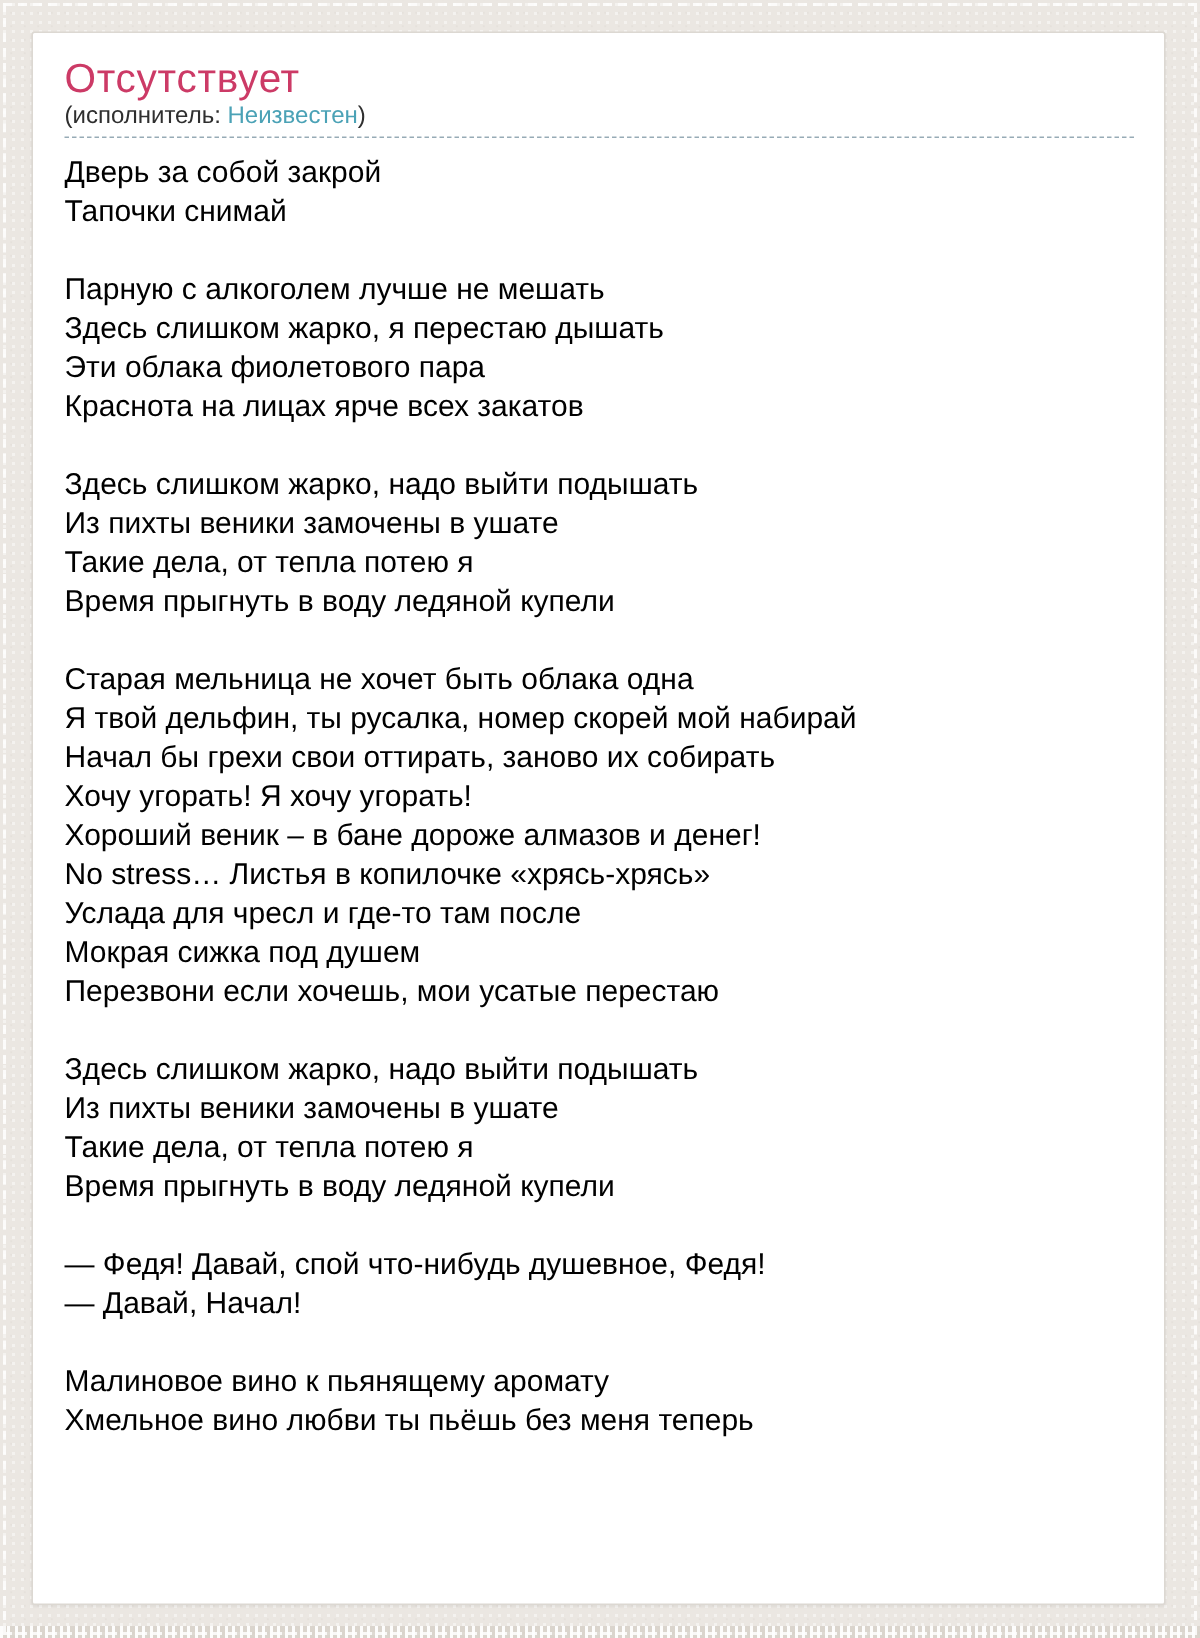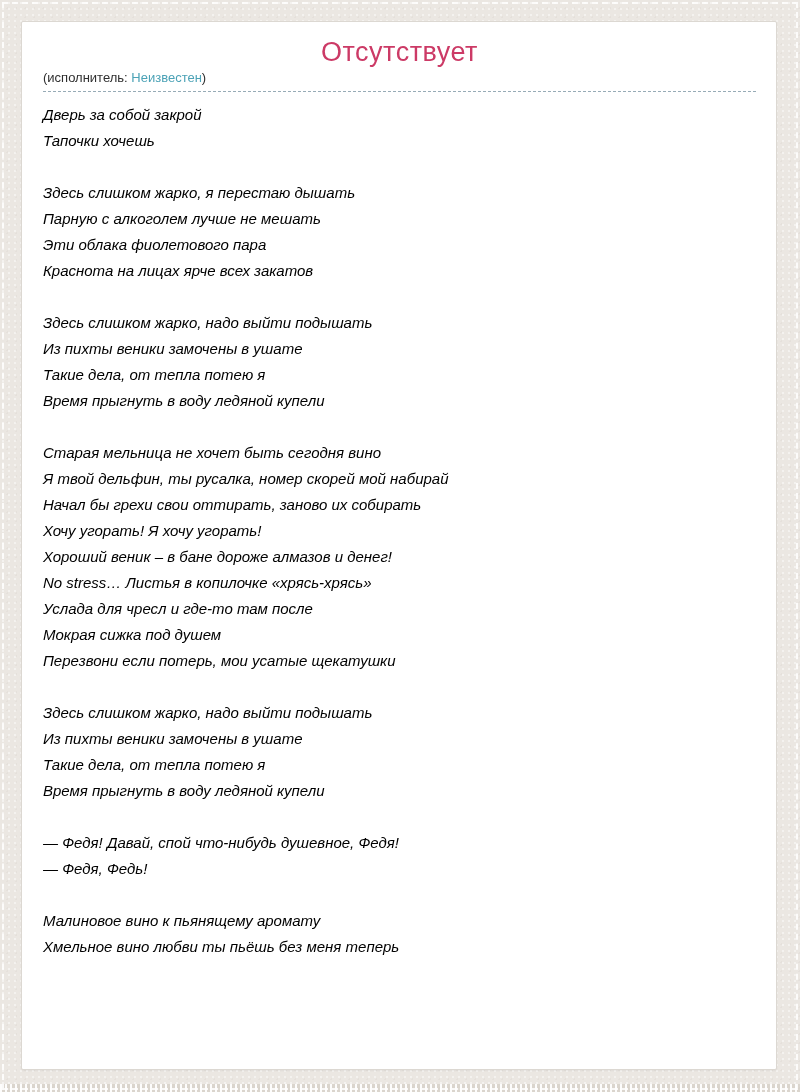--- a/index.html
+++ b/index.html
@@ -48,86 +48,84 @@
   .header {
     padding: 15px 20px 0 21px;
   }
   .title {
     margin: 0;
     font-size: 27px;
     font-weight: 400;
     line-height: 30px;
     letter-spacing: 0.5px;
     color: var(--title, #cc3a66);
-    text-align: center;
   }
   .subtitle {
-    font-size: 13px;
+    font-size: 16px;
     line-height: 22px;
     color: var(--subtitle-text, #2f2f2f);
     padding-bottom: 2px;
     border-bottom: 1px dashed var(--separator, #97abb6);
   }
   .artist-link {
     color: var(--link, #4ba2b6);
     text-decoration: none;
     cursor: pointer;
   }
   .lyrics {
     margin-top: 10px;
     padding: 0 16px 0 21px;
-    font-size: 15px;
+    font-size: 20px;
     line-height: 26px;
     color: var(--text, #000000);
-    font-style: italic;
   }
   .lyric-line {
     white-space: pre;
     min-height: 26px;
   }
 </style>
 </head>
 <body style="--title: #cc3a66; --link: #4ba2b6; --text: #000000; --subtitle-text: #2f2f2f; --separator: #97abb6; --page-bg: #ebe7e2; --card-bg: #ffffff; --card-border: #dcd8d2;">
 
 <div class="stitch-frame"></div>
 <div class="bottom-fringe"></div>
 
 <div class="card">
   <div class="header">
     <h1 class="title">Отсутствует</h1>
     <div class="subtitle"><span>(исполнитель: </span><a class="artist-link">Неизвестен</a><span>)</span></div>
   </div>
   <div class="lyrics">
       <div class="lyric-line">Дверь за собой закрой</div>
-      <div class="lyric-line">Тапочки хочешь</div>
+      <div class="lyric-line">Тапочки снимай</div>
       <div class="lyric-line">&nbsp;</div>
+      <div class="lyric-line">Парную с алкоголем лучше не мешать</div>
       <div class="lyric-line">Здесь слишком жарко, я перестаю дышать</div>
-      <div class="lyric-line">Парную с алкоголем лучше не мешать</div>
       <div class="lyric-line">Эти облака фиолетового пара</div>
       <div class="lyric-line">Краснота на лицах ярче всех закатов</div>
       <div class="lyric-line">&nbsp;</div>
       <div class="lyric-line">Здесь слишком жарко, надо выйти подышать</div>
       <div class="lyric-line">Из пихты веники замочены в ушате</div>
       <div class="lyric-line">Такие дела, от тепла потею я</div>
       <div class="lyric-line">Время прыгнуть в воду ледяной купели</div>
       <div class="lyric-line">&nbsp;</div>
-      <div class="lyric-line">Старая мельница не хочет быть сегодня вино</div>
+      <div class="lyric-line">Старая мельница не хочет быть облака одна</div>
       <div class="lyric-line">Я твой дельфин, ты русалка, номер скорей мой набирай</div>
       <div class="lyric-line">Начал бы грехи свои оттирать, заново их собирать</div>
       <div class="lyric-line">Хочу угорать! Я хочу угорать!</div>
       <div class="lyric-line">Хороший веник – в бане дороже алмазов и денег!</div>
       <div class="lyric-line">No stress… Листья в копилочке «хрясь-хрясь»</div>
       <div class="lyric-line">Услада для чресл и где-то там после</div>
       <div class="lyric-line">Мокрая сижка под душем</div>
-      <div class="lyric-line">Перезвони если потерь, мои усатые щекатушки</div>
+      <div class="lyric-line">Перезвони если хочешь, мои усатые перестаю</div>
       <div class="lyric-line">&nbsp;</div>
       <div class="lyric-line">Здесь слишком жарко, надо выйти подышать</div>
       <div class="lyric-line">Из пихты веники замочены в ушате</div>
       <div class="lyric-line">Такие дела, от тепла потею я</div>
       <div class="lyric-line">Время прыгнуть в воду ледяной купели</div>
       <div class="lyric-line">&nbsp;</div>
       <div class="lyric-line">— Федя! Давай, спой что-нибудь душевное, Федя!</div>
-      <div class="lyric-line">— Федя, Федь!</div>
+      <div class="lyric-line">— Давай, Начал!</div>
       <div class="lyric-line">&nbsp;</div>
       <div class="lyric-line">Малиновое вино к пьянящему аромату</div>
       <div class="lyric-line">Хмельное вино любви ты пьёшь без меня теперь</div>
     </div>
 </div>
 
 </body></html>

